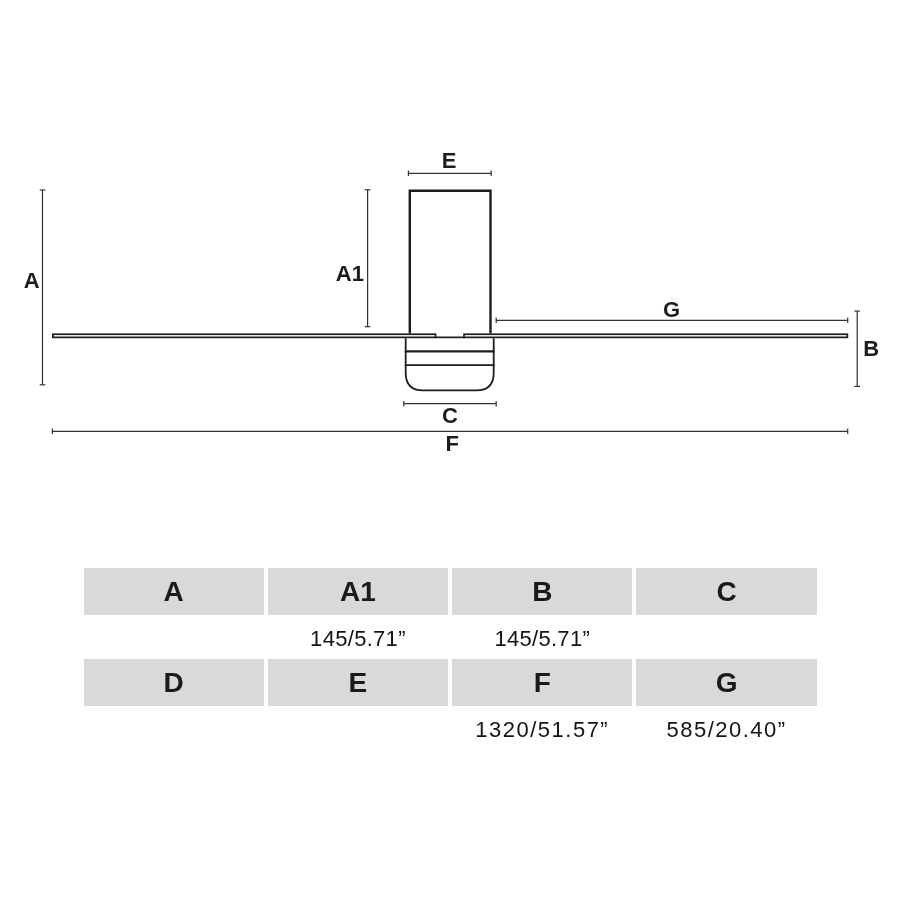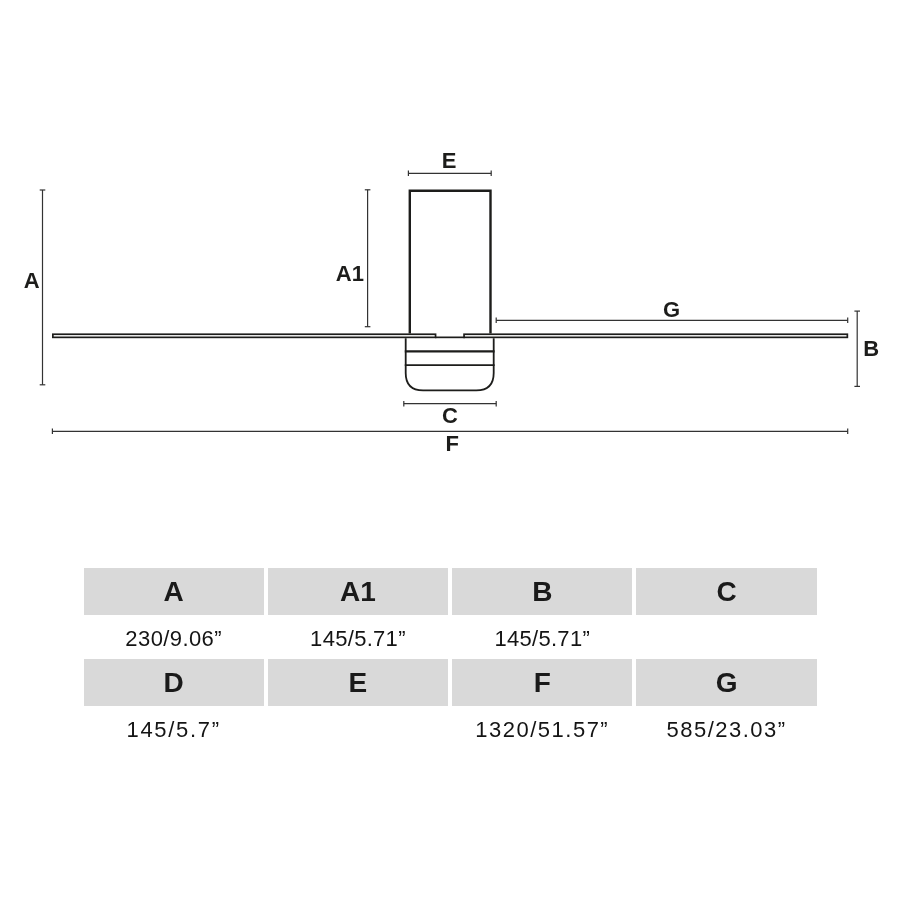--- a/index.html
+++ b/index.html
@@ -65,25 +65,23 @@
     <text x="450" y="423.4" text-anchor="middle">C</text>
     <text x="452.2" y="450.9" text-anchor="middle">F</text>
   </g>
 </svg>
 
 <div class="hdr" style="left:83.5px;top:567.5px;width:180.3px;">A</div>
 <div class="hdr" style="left:267.8px;top:567.5px;width:180.3px;">A1</div>
 <div class="hdr" style="left:452.1px;top:567.5px;width:180.3px;">B</div>
 <div class="hdr" style="left:636.4px;top:567.5px;width:180.3px;">C</div>
 
-<div class="val" style="left:83.5px;top:614.5px;width:180.3px;letter-spacing:0.4px;">230/9.06”</div>
 <div class="val" style="left:267.8px;top:614.5px;width:180.3px;letter-spacing:0.3px;">145/5.71”</div>
 <div class="val" style="left:452.1px;top:614.5px;width:180.3px;letter-spacing:0.3px;">145/5.71”</div>
 
 <div class="hdr" style="left:83.5px;top:658.5px;width:180.3px;">D</div>
 <div class="hdr" style="left:267.8px;top:658.5px;width:180.3px;">E</div>
 <div class="hdr" style="left:452.1px;top:658.5px;width:180.3px;">F</div>
 <div class="hdr" style="left:636.4px;top:658.5px;width:180.3px;">G</div>
 
-<div class="val" style="left:83.5px;top:705.5px;width:180.3px;letter-spacing:1.7px;">145/5.7”</div>
 <div class="val" style="left:452.1px;top:705.5px;width:180.3px;letter-spacing:1.5px;">1320/51.57”</div>
-<div class="val" style="left:636.4px;top:705.5px;width:180.3px;letter-spacing:1.5px;">585/23.03”</div>
+<div class="val" style="left:636.4px;top:705.5px;width:180.3px;letter-spacing:1.5px;">585/20.40”</div>
 </div>
 
 </body></html>

